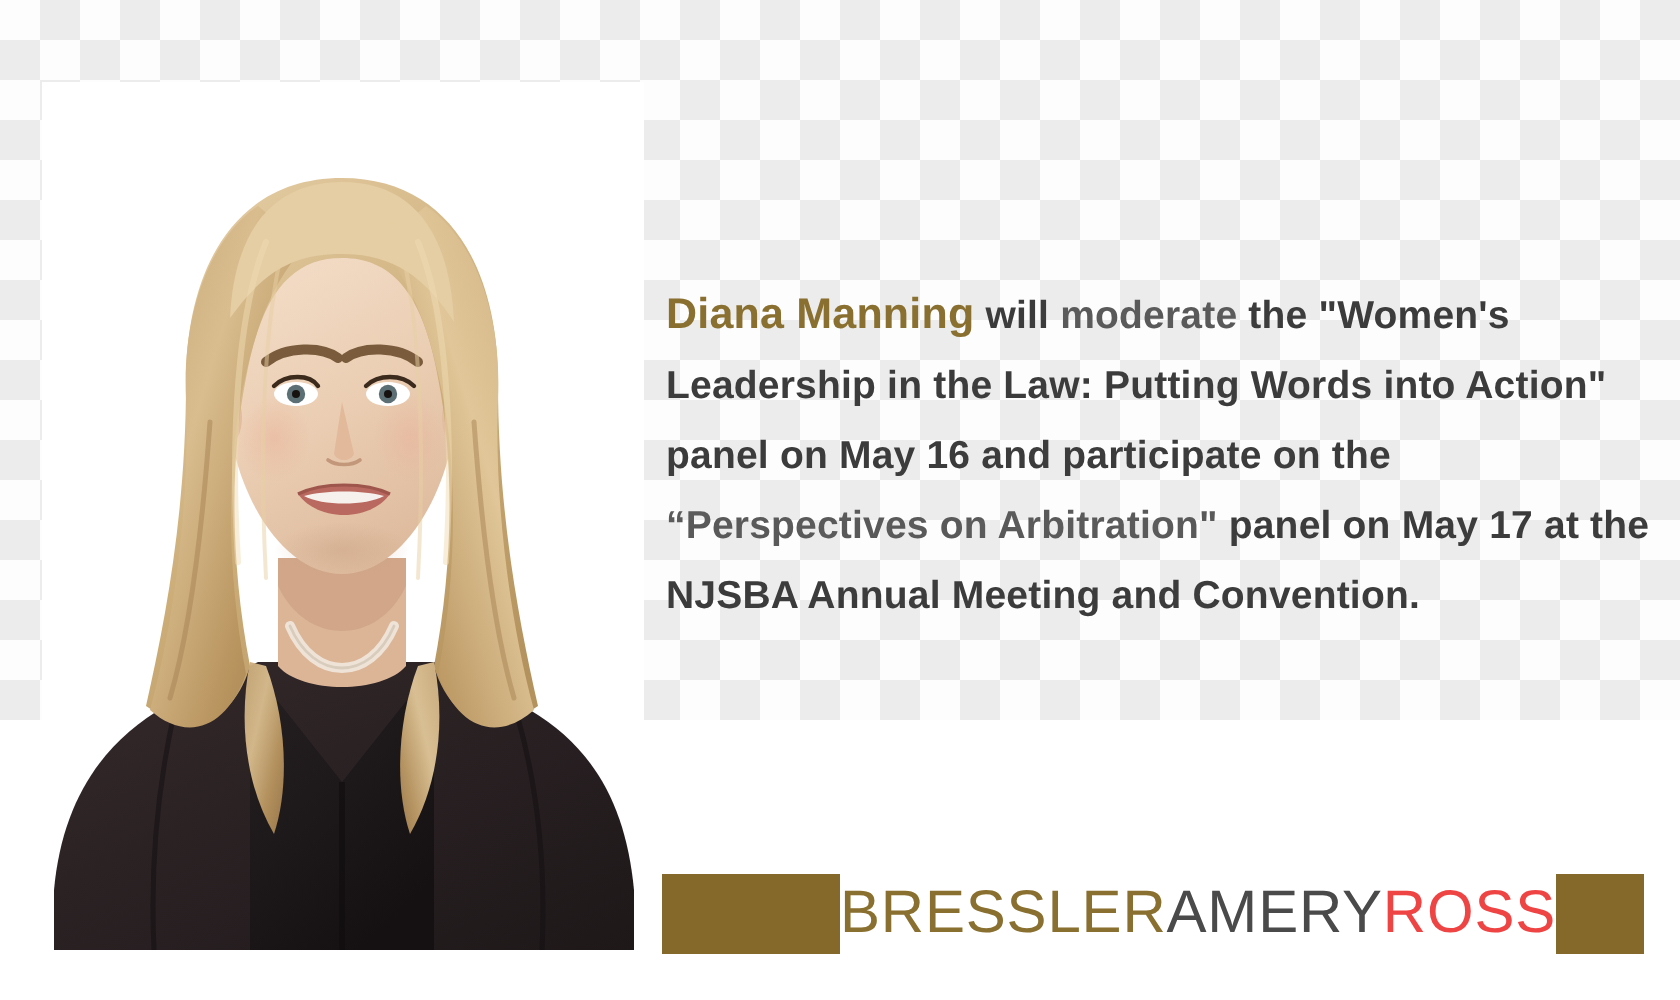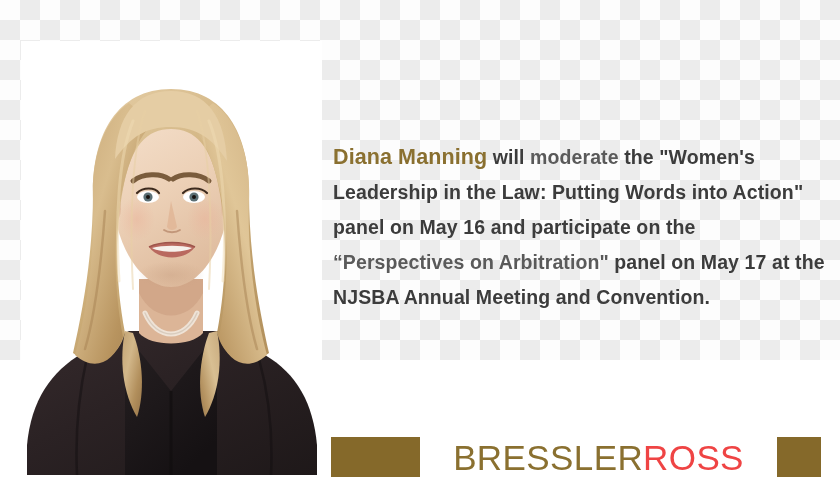--- a/index.html
+++ b/index.html
@@ -96,21 +96,21 @@
   #brand-cap-right { width: 44px; }
   #brand-wordmark {
     flex: 1 1 auto;
     background: #ffffff;
     display: flex;
     align-items: center;
     justify-content: center;
     white-space: nowrap;
   }
   #brand-wordmark span {
-    font-size: 35px;
+    font-size: 30px;
     letter-spacing: 0.4px;
     font-weight: normal;
     line-height: 1;
   }
   .brand-bressler { color: #8a7030; }
   .brand-amery    { color: #4a4a4a; }
   .brand-ross     { color: #ef4444; }
 </style>
 </head>
 <body>
@@ -230,18 +230,19 @@
   </div>
 
   <div id="announcement">
     <p><span class="lede-name">Diana Manning</span><span class="body-run"> will </span><span class="body-run-soft">moderate</span><span class="body-run"> the "Women's Leadership in the Law: Putting Words into Action" panel on May 16 and participate on the </span><span class="body-run-soft">“Perspectives on Arbitration"</span><span class="body-run"> panel on May 17 at the NJSBA Annual Meeting and Convention.</span></p>
   </div>
 
   <div id="brand-bar">
     <div id="brand-cap-left" class="brand-cap"></div>
     <div id="brand-wordmark">
       <span class="brand-bressler">BRESSLER</span>
+        <span class="brand-amery">AMERY</span>
         <span class="brand-ross">ROSS</span>
     </div>
     <div id="brand-cap-right" class="brand-cap"></div>
   </div>
 
 </div>
 
 </body></html>

